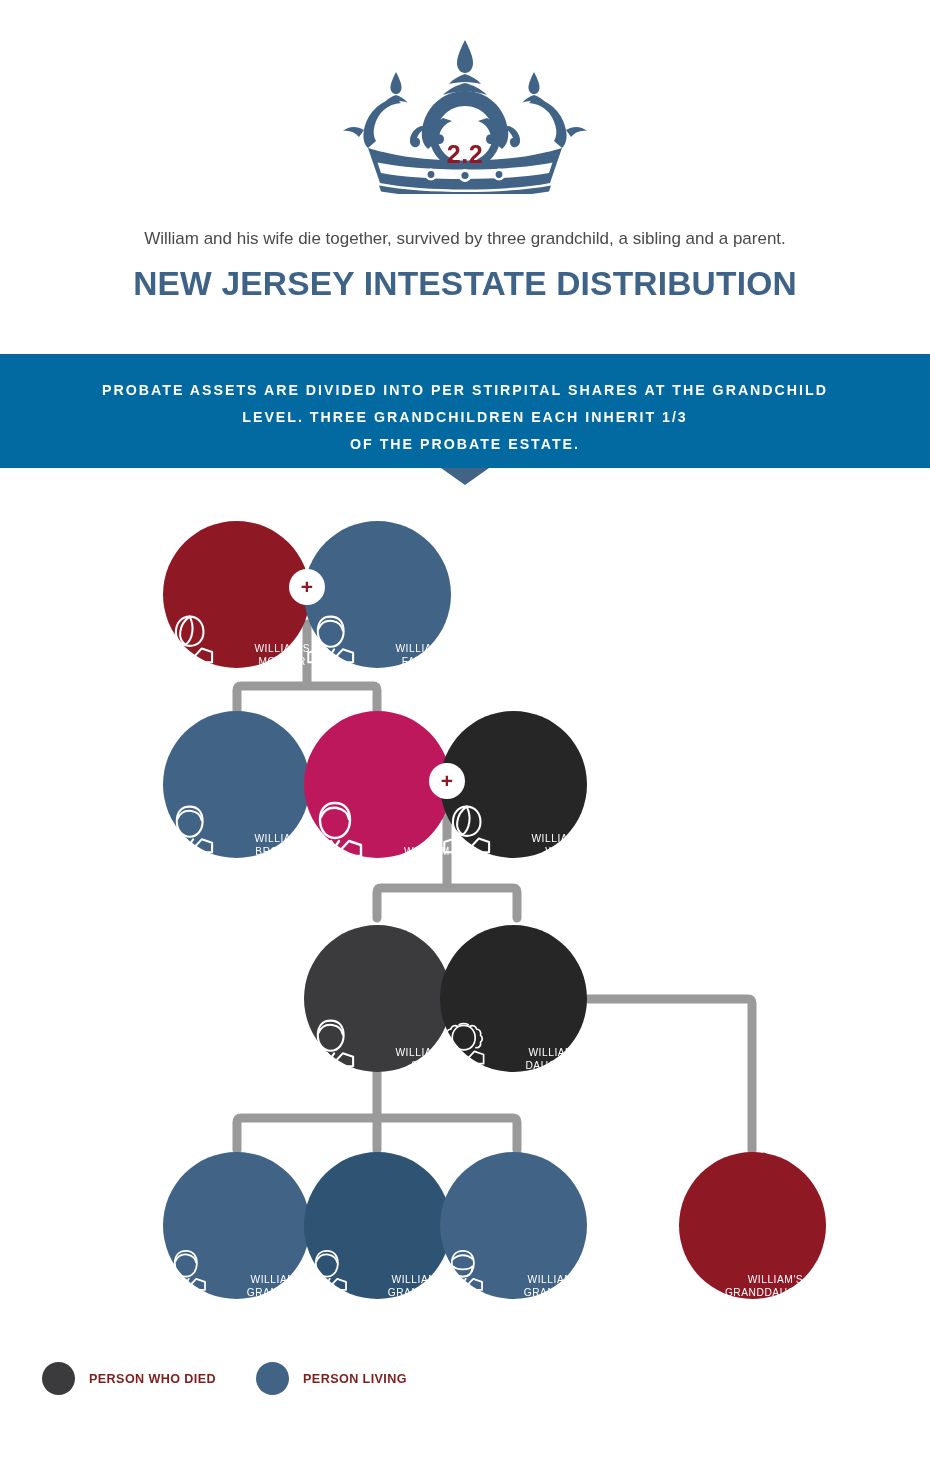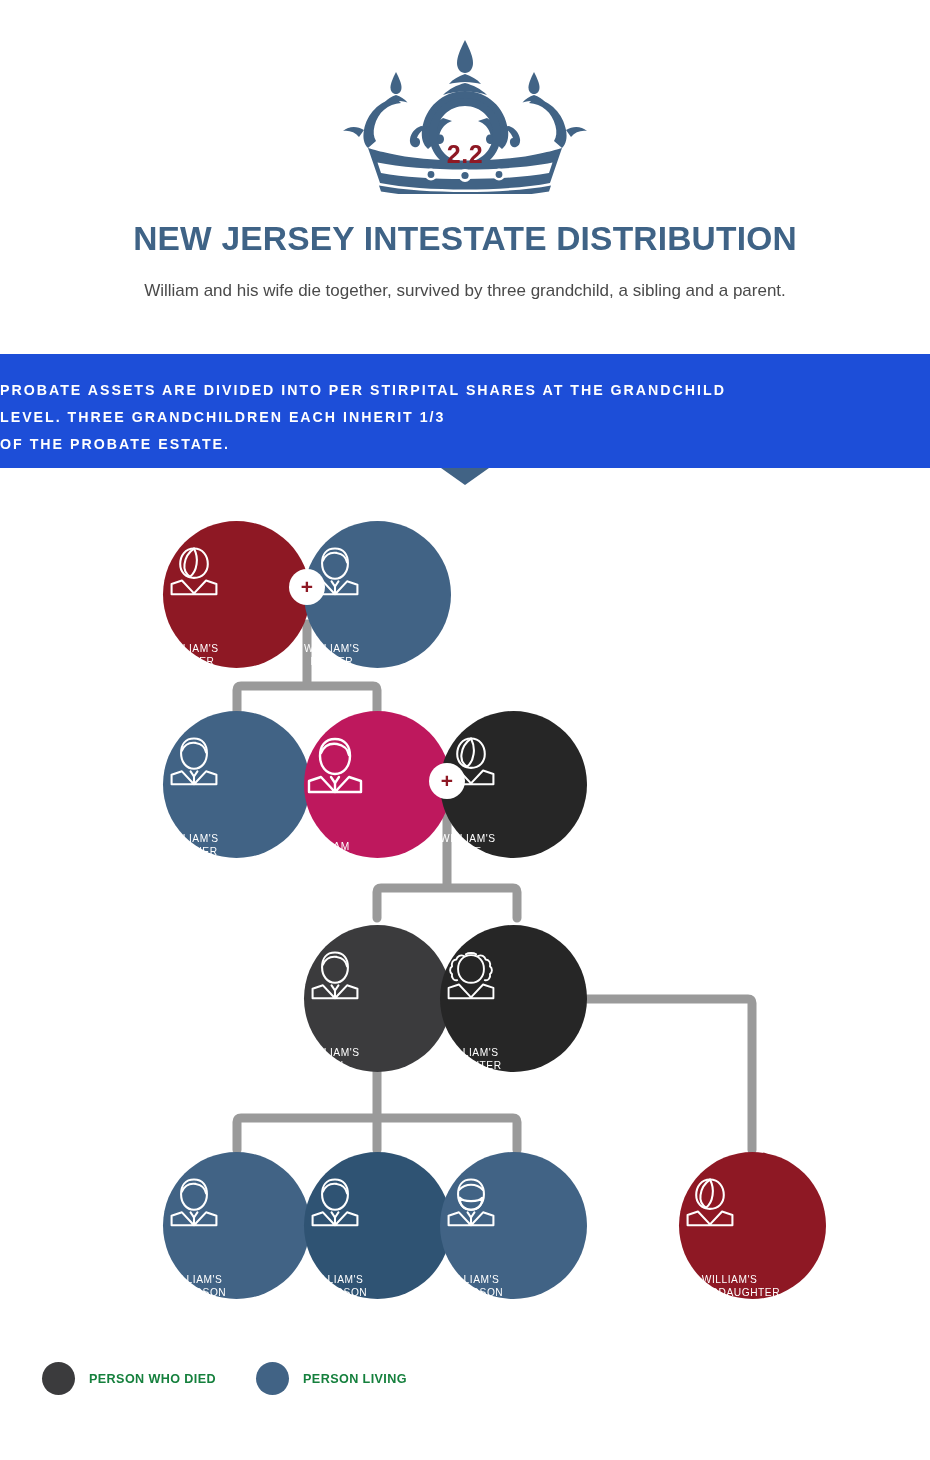--- a/index.html
+++ b/index.html
@@ -56,24 +56,24 @@
     margin-top: 20px;
   }
 
   
   #banner {
     position: absolute;
     left: 0;
     top: 354px;
     width: 930px;
     height: 114px;
-    background: #1d4ed8;
+    background: #0369a1;
     box-sizing: border-box;
     padding-top: 23px;
-    text-align: left;
+    text-align: center;
   }
   #banner-text {
     color: #ffffff;
     font-size: 14.2px;
     font-weight: bold;
     letter-spacing: 2.0px;
     line-height: 27px;
     white-space: pre-line;
   }
   #banner-notch {
@@ -99,22 +99,22 @@
     position: absolute;
     left: 0;
     top: 0;
   }
 
   .node {
     position: absolute;
     border-radius: 50%;
     box-sizing: border-box;
     display: flex;
-    flex-direction: column;
-    align-items: flex-start;
+    flex-direction: row;
+    align-items: flex-end;
     justify-content: flex-start;
     gap: 38px;
   }
   .node .avatar {
     display: block;
   }
   .node .node-label {
     color: #ffffff;
     text-align: center;
     font-size: 10.2px;
@@ -156,21 +156,21 @@
   }
   .legend-dot {
     width: 33px;
     height: 33px;
     border-radius: 50%;
     margin-right: 14px;
   }
   .legend-label {
     font-size: 12.6px;
     font-weight: bold;
-    color: #15803d;
+    color: #7f1d1d;
     letter-spacing: 0.4px;
     white-space: nowrap;
   }
 </style>
 </head>
 <body>
 
 <div id="header">
 
   <div id="crown-wrap">
@@ -216,23 +216,23 @@
         <circle cx="96" cy="140.5" r="3.4" fill="#416385"></circle>
         <circle cx="130" cy="141.5" r="3.6" fill="#416385"></circle>
         <circle cx="164" cy="140.5" r="3.4" fill="#416385"></circle>
 
         <path d="M44 151.5 C68 156 99 158 130 158 C161 158 192 156 216 151.5 L214 157.5 C191 161.5 161 163.5 130 163.5 C99 163.5 69 161.5 46 157.5 Z"></path>
       </g>
     </svg>
     <div id="crown-number">2.2</div>
   </div>
 
-  <div id="main-title">NEW JERSEY INTESTATE DISTRIBUTION</div>
   <div id="subtitle">William and his wife die together, survived by
 three grandchild, a sibling and a parent.</div>
+  <div id="main-title">NEW JERSEY INTESTATE DISTRIBUTION</div>
 </div>
 
 <div id="banner">
   <div id="banner-text">PROBATE ASSETS ARE DIVIDED INTO PER STIRPITAL SHARES AT THE GRANDCHILD
 LEVEL. THREE GRANDCHILDREN EACH INHERIT 1/3
 OF THE PROBATE ESTATE.</div>
 </div>
 <div id="banner-notch"></div>
 
 <div id="tree">

